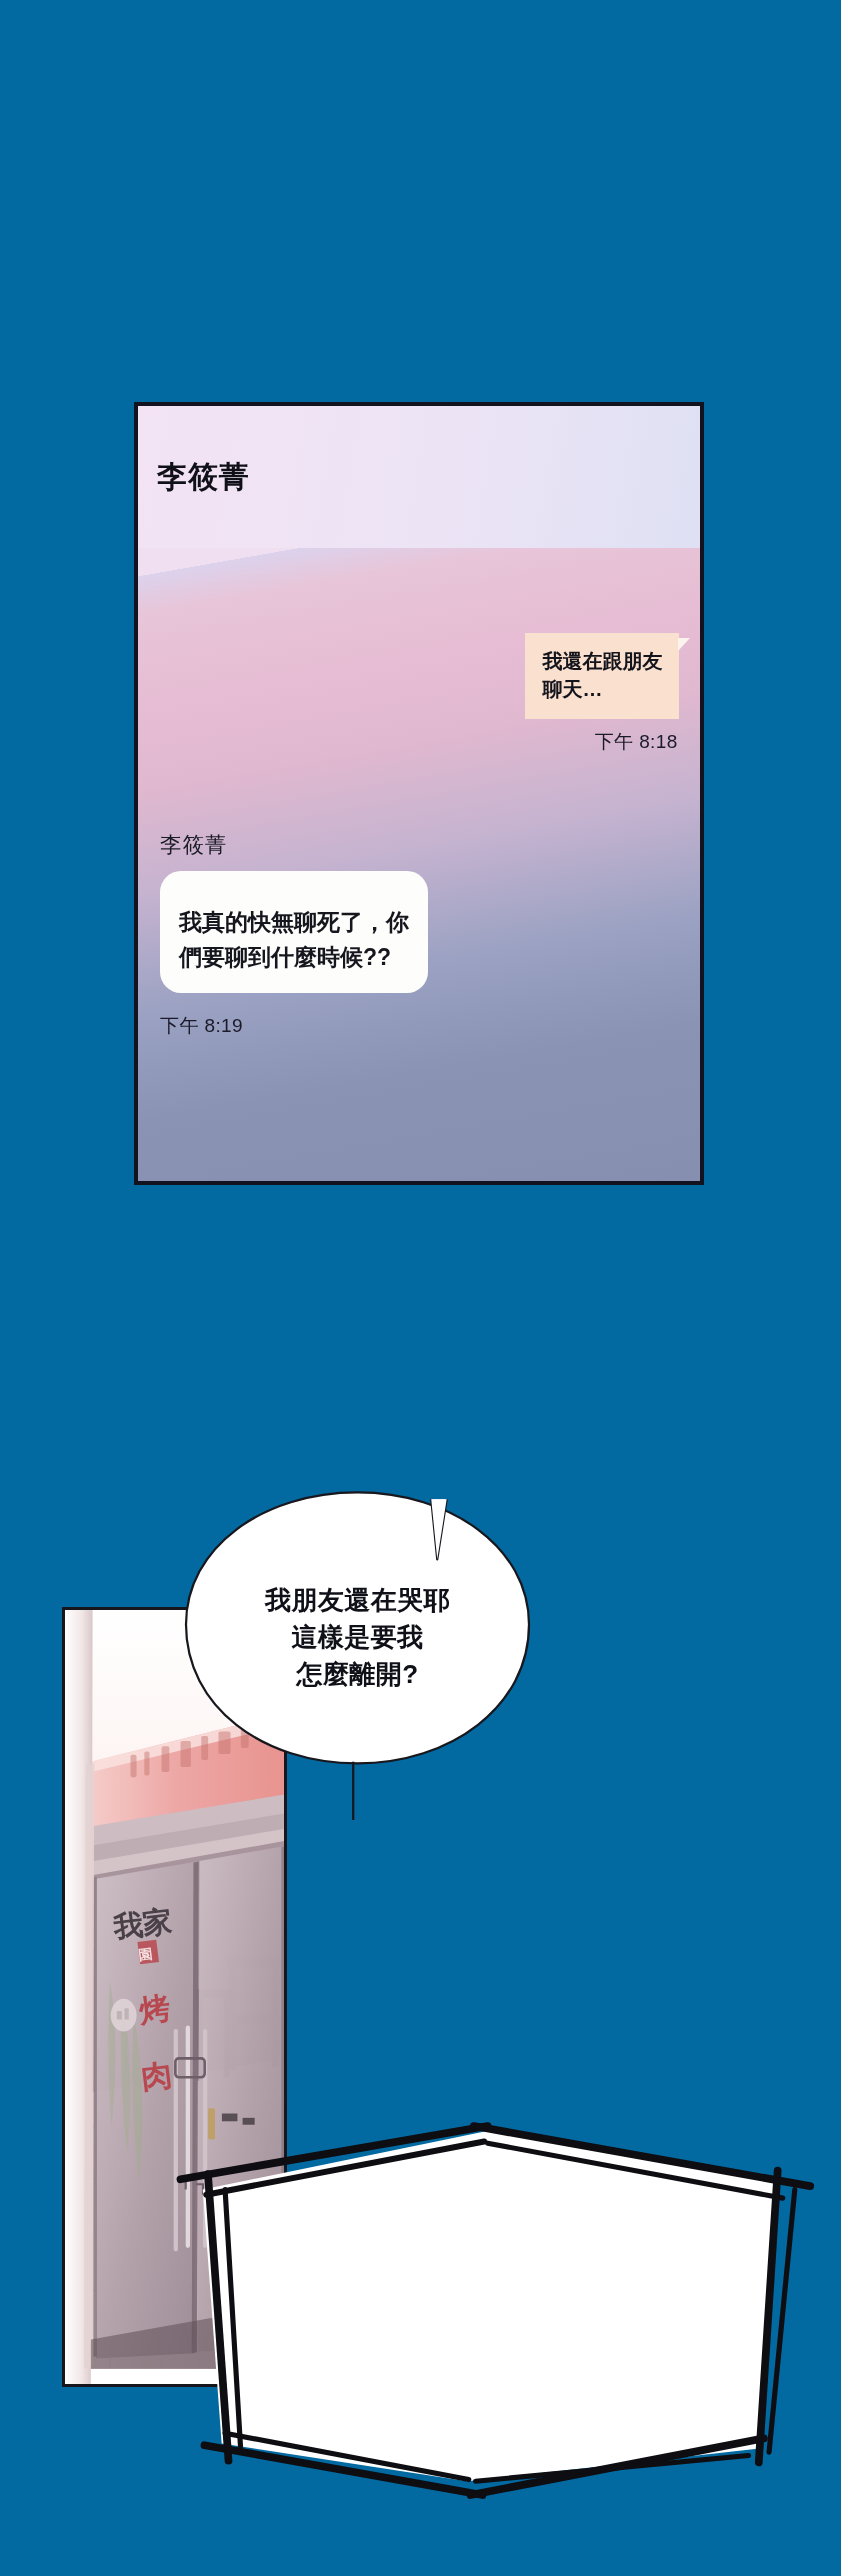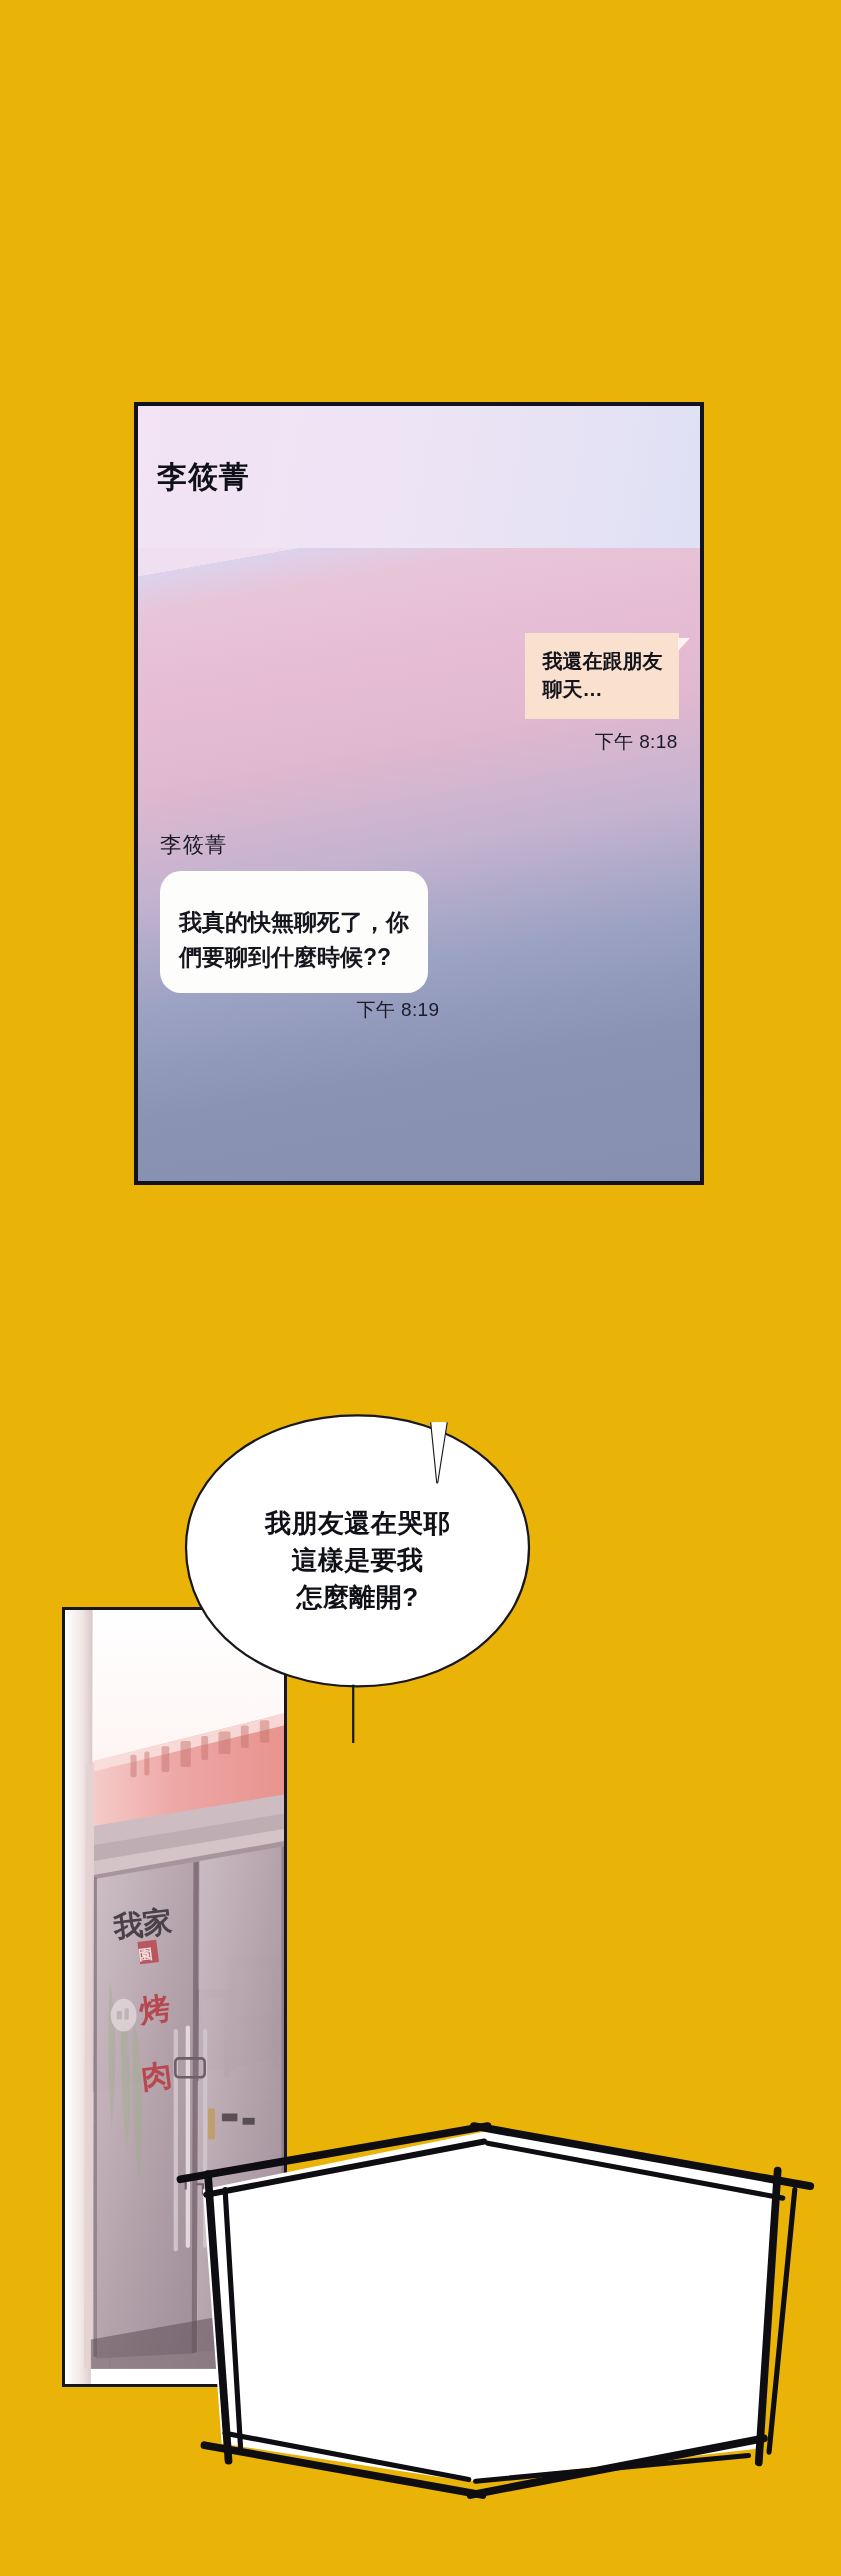--- a/index.html
+++ b/index.html
@@ -9,21 +9,21 @@
     height: 2576px;
     background: #ffffff;
     font-family: "Liberation Sans", "DejaVu Sans", sans-serif;
     overflow: hidden;
   }
 
   #page {
     position: relative;
     width: 841px;
     height: 2576px;
-    background: #eab308;
+    background: #0369a1;
   }
 
   
   .chat-panel {
     position: absolute;
     left: 134px;
     top: 402px;
     width: 570px;
     height: 783px;
     border: 4.3px solid #13131f;
@@ -118,22 +118,22 @@
     color: #16161e;
     font-size: 23px;
     font-weight: 600;
     line-height: 1.5;
     padding: 34px 19px 19px 19px;
     border-radius: 21px;
     max-width: 352px;
     white-space: pre-line;
   }
   .ts-in {
-    margin-top: 4px;
-    text-align: center;
+    margin-top: 20px;
+    text-align: left;
     padding-right: 50px;
     font-size: 19px;
     color: #1a1a28;
     letter-spacing: 0.4px;
   }
 
   
   .scene-panel {
     position: absolute;
     left: 62px;
@@ -143,21 +143,21 @@
     border: 3.4px solid #16161c;
     background: #ffffff;
     overflow: hidden;
   }
   .scene-art { position: absolute; inset: 0; }
 
   
   .oval-bubble {
     position: absolute;
     left: 177px;
-    top: 1400px;
+    top: 1477px;
     width: 361px;
     height: 343px;
     pointer-events: none;
     text-decoration: underline;
   }
   .oval-text {
     position: absolute;
     left: 0;
     top: 105px;
     width: 361px;

